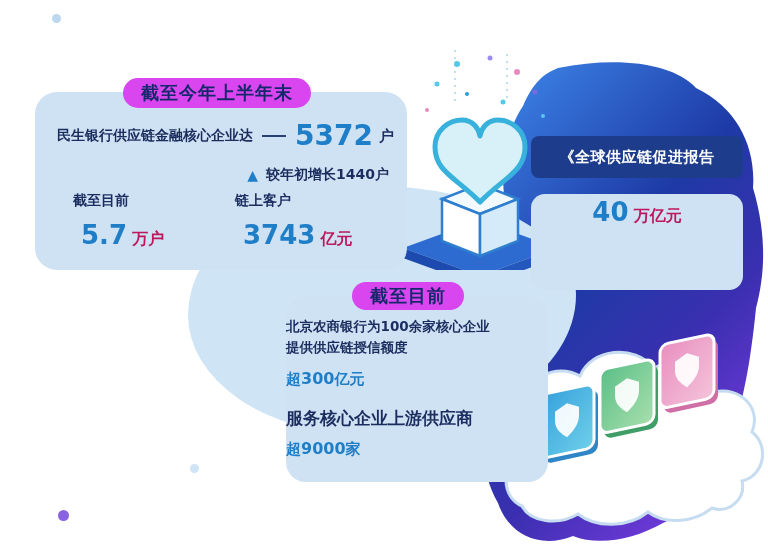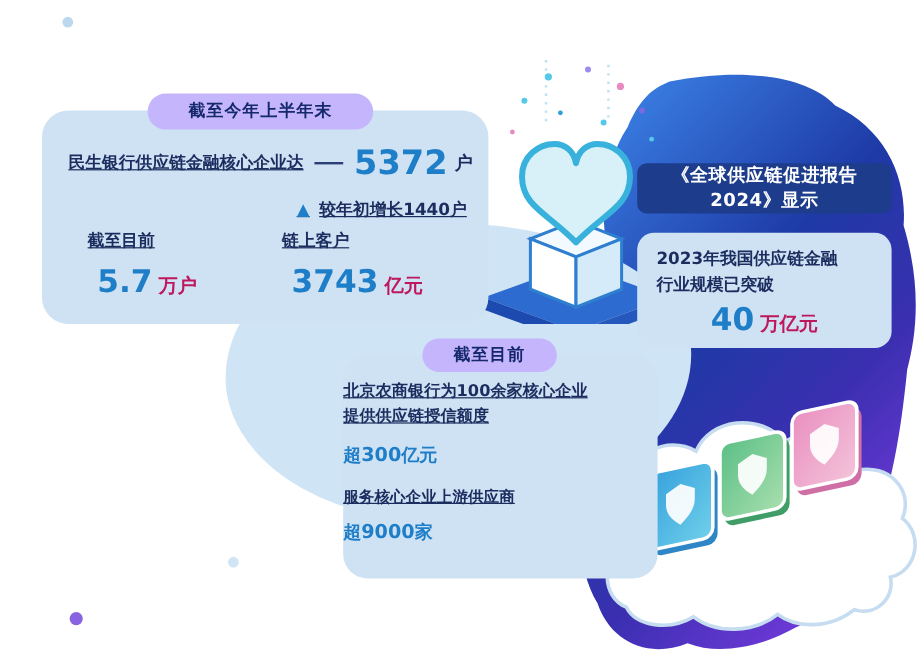--- a/index.html
+++ b/index.html
@@ -19,32 +19,32 @@
   .dot{position:absolute;border-radius:50%;}
   .dot-a{left:52px;top:14px;width:9px;height:9px;background:#bcd8ef;}
   .dot-b{left:58px;top:510px;width:11px;height:11px;background:#8a63e0;}
   .dot-c{left:190px;top:464px;width:9px;height:9px;background:#cfe4f5;}
   
   .panel{position:absolute;background:#cfe2f4;border-radius:22px;}
   .panel1{left:35px;top:92px;width:372px;height:178px;}
   .panel3{left:286px;top:296px;width:262px;height:186px;border-radius:20px;}
   .p2body{left:531px;top:194px;width:212px;height:96px;border-radius:14px;}
   .pill{
-    position:absolute;background:#c4b5fd;color:#14286b;font-weight:700;font-size:14px;
+    position:absolute;background:#d946ef;color:#14286b;font-weight:700;font-size:18px;
     border-radius:16px;display:flex;align-items:center;justify-content:center;letter-spacing:1px;
   }
   .badge1{left:123px;top:78px;width:188px;height:30px;}
   .badge3{left:352px;top:282px;width:112px;height:28px;}
   .badge2{
     position:absolute;left:531px;top:136px;width:212px;height:42px;background:#1d3d8c;color:#ffffff;
     font-weight:700;font-size:15px;border-radius:8px;display:flex;flex-direction:column;
     align-items:center;justify-content:center;line-height:1.4;letter-spacing:0.5px;
   }
   
-  .body14{color:#1b2d5e;font-size:14px;font-weight:600;text-decoration:underline;}
+  .body14{color:#1b2d5e;font-size:14px;font-weight:600;}
   .num{color:#1e7ec8;font-weight:700;line-height:1;}
   .n28{font-size:28px;} .n26{font-size:26px;} .n24{font-size:16px;}
   .u16{color:#be185d;font-size:16px;font-weight:700;}
   .u15{color:#1e7ec8;font-size:15px;font-weight:700;}
   .u15d{color:#1b2d5e;font-size:15px;font-weight:600;}
   
   .p1-row1{position:absolute;left:22px;top:30px;right:10px;display:flex;align-items:center;gap:6px;white-space:nowrap;}
   .connector{width:24px;height:0;border-top:2px solid #2b3f77;margin:0 3px;}
   .p1-growth{position:absolute;right:18px;top:74px;display:flex;align-items:center;gap:8px;}
   .tri{color:#1e7ec8;font-size:14px;line-height:1;}
@@ -186,41 +186,36 @@
         <span class="u16">亿元</span>
       </div>
     </div>
   </section>
   <div class="pill badge1">
     <span>截至今年上半年末</span>
   </div>
 
   <div class="badge2">
     <span>《全球供应链促进报告</span>
-    <span>2024》显示</span>
   </div>
   <section class="panel p2body">
-    <div class="p2-text">
-      <div>2023年我国供应链金融</div>
-      <div>行业规模已突破</div>
-    </div>
     <div class="p2-value">
       <span class="num n26">40</span>
       <span class="u16">万亿元</span>
     </div>
   </section>
 
   <section class="panel panel3">
     <div class="panel3-inner">
       <div class="body14" style="font-size:13.5px">北京农商银行为100余家核心企业</div>
       <div class="body14" style="font-size:13.5px">提供供应链授信额度</div>
       <div class="p3-value">
         <span class="u15">超</span><span class="num n24">300</span><span class="u15">亿元</span>
       </div>
-      <div class="body14 p3-line3" style="font-size:13px">服务核心企业上游供应商</div>
+      <div class="body14 p3-line3" style="font-size:17px">服务核心企业上游供应商</div>
       <div class="p3-value2">
         <span class="u15">超</span><span class="num n24">9000</span><span class="u15">家</span>
       </div>
     </div>
   </section>
   <div class="pill badge3">
     <span>截至目前</span>
   </div>
 
 </div>

